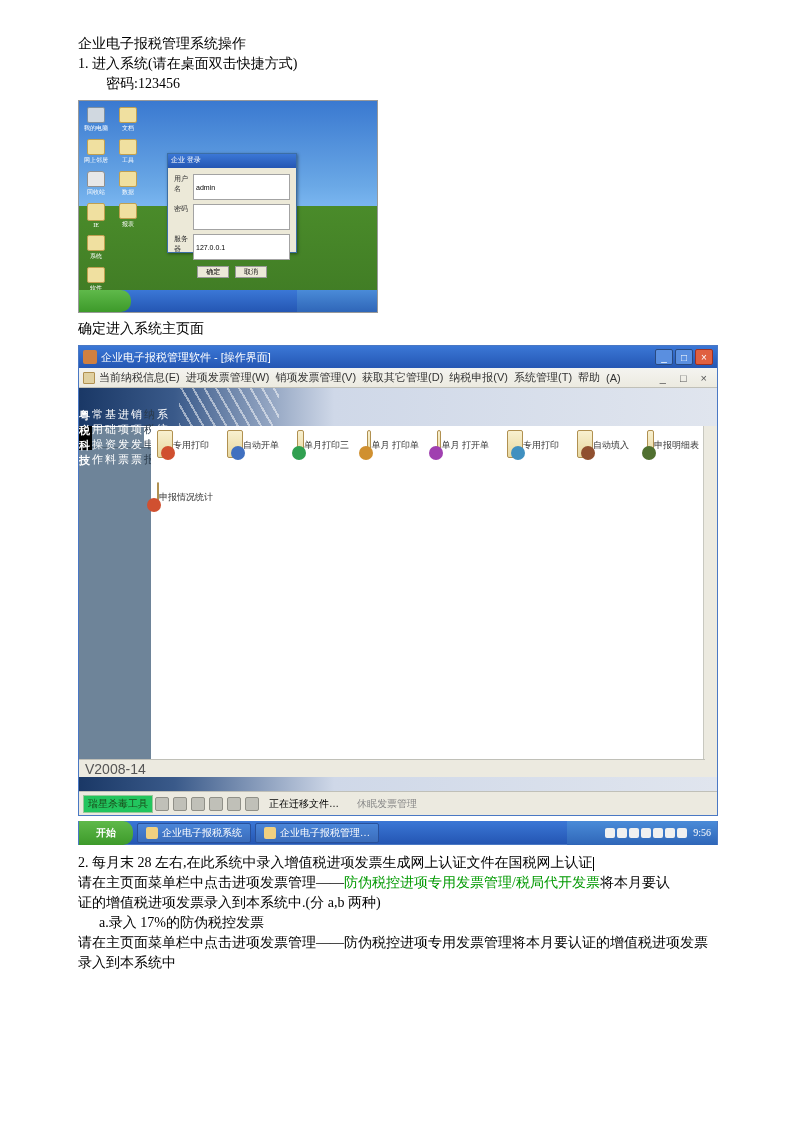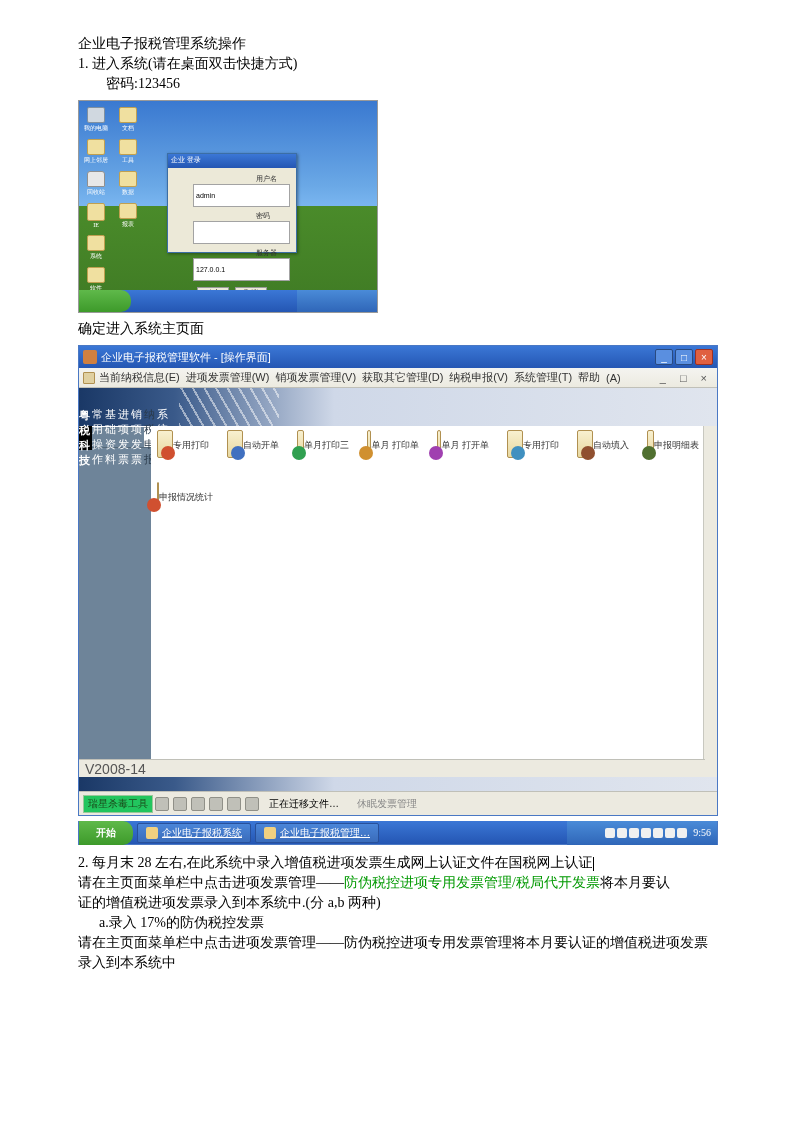--- a/index.html
+++ b/index.html
@@ -38,21 +38,21 @@
   .xp-icon.comp .ic { background: #d0d8e0; border-color: #8090a0; }
   .xp-icon.bin .ic { background: #e8e8e8; border-color: #909090; border-radius: 3px 3px 1px 1px;}
   .xp-icon .lbl { font-size: 6px; color: #fff; white-space: nowrap; margin-top:1px;}
   .login-win {
     position: absolute; left: 88px; top: 52px; width: 130px; height: 100px;
     background: #ece9d8; border: 1px solid #3b6ea5;
     box-shadow: 1px 1px 3px rgba(0,0,0,.4);
   }
   .login-title { height: 14px; background: linear-gradient(to bottom,#3b77d6,#2456b3); color:#fff; font-size:7px; padding:1px 3px;}
   .login-body { padding: 6px 6px; font-size: 7px; color:#333; }
-  .login-row { display: flex; align-items: flex-end; margin-bottom: 4px; flex-direction: column; }
+  .login-row { display: flex; align-items: flex-start; margin-bottom: 4px; }
   .login-row span { width: 34px; }
   .login-row input { flex:1; height: 26px; border: 1px solid #a3a3a3; font-size:7px; padding:7px 2px;}
   .login-btns { text-align: center; margin-top:6px;}
   .login-btns button { font-size:7px; width: 32px; height: 12px; background:#ece9d8; border:1px solid #999; margin:0 2px;}
 
   
   .app-shot {
     width: 640px; height: 471px;
     margin-top: 6px; margin-bottom: 6px;
     border: 1px solid #4a78c4;
@@ -132,21 +132,21 @@
   .sm-ic { width:14px; height:14px; background:#c0c0b8; border:1px solid #909088; margin:0 2px; border-radius:2px;}
   
   .xp-tb2 {
     width: 640px; height: 24px;
     background: linear-gradient(to bottom,#3b77d6,#2456b3);
     display:flex; align-items:center;
     border: 1px solid #4a78c4; border-top:none;
     margin-top:-1px; margin-bottom:8px;
   }
   .xp-tb2 .start { width:54px; height:24px; background:linear-gradient(to bottom,#5fb94a,#3d9a2a); border-radius:0 10px 10px 0; color:#fff; font-size:10px; display:flex; align-items:center; justify-content:center; font-weight:bold;}
-  .tb-task { height:20px; margin-left:4px; padding:0 8px; background:linear-gradient(to bottom,#4a85d8,#3a6cbb); border:1px solid #28509a; border-radius:2px; color:#fff; font-size:10px; display:flex; align-items:center;text-decoration:underline;}
+  .tb-task { height:20px; margin-left:4px; padding:0 8px; background:linear-gradient(to bottom,#4a85d8,#3a6cbb); border:1px solid #28509a; border-radius:2px; color:#fff; font-size:10px; display:flex; align-items:center;}
   .tb-task .ti { width:12px; height:12px; background:#f0d080; border-radius:2px; margin-right:4px;}
   .tb-tray { margin-left:auto; height:24px; width:150px; background:linear-gradient(to bottom,#4a8bd8,#2f66b8); display:flex; align-items:center; justify-content:flex-end; padding-right:6px; color:#fff; font-size:10px; gap:2px;}
   .tr-ic { width:10px; height:10px; background:#f0f0f0; border-radius:2px;}
   .cursor { display:inline-block; width:1px; height:14px; background:#000; vertical-align:middle;}
 </style>
 </head>
 <body>
 
 <div class="line">企业电子报税管理系统操作</div>
 <div class="line">1. 进入系统(请在桌面双击快捷方式)</div>

